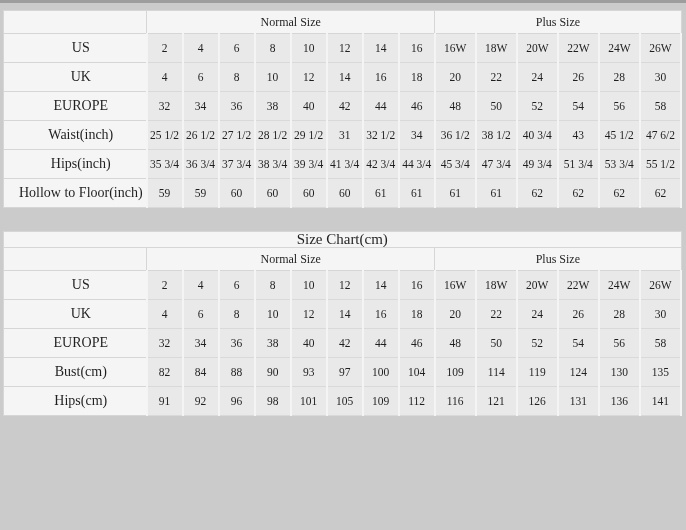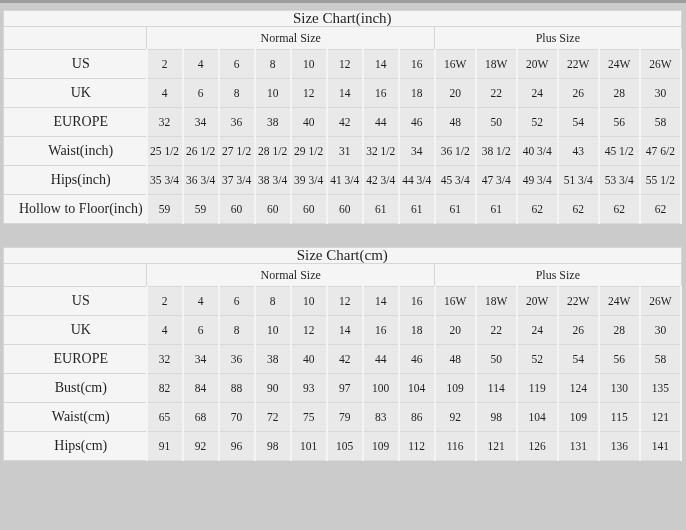--- a/index.html
+++ b/index.html
@@ -78,23 +78,20 @@
 <div class="top-edge"></div>
 <div class="page">
 
   <table class="size-table">
     <colgroup>
       <col class="c-label">
       <col class="c-n" span="8">
       <col class="c-p" span="6">
     </colgroup>
     <thead>
-      <tr class="title-row">
-        <th colspan="15">Size Chart(inch)</th>
-      </tr>
       <tr class="group-row">
         <th></th>
         <th colspan="8">Normal Size</th>
         <th colspan="6">Plus Size</th>
       </tr>
     </thead>
     <tbody>
         <tr>
           <td class="label">US</td>
           <td class="val">2</td>
@@ -279,37 +276,20 @@
           <td class="val">100</td>
           <td class="val">104</td>
           <td class="val">109</td>
           <td class="val">114</td>
           <td class="val">119</td>
           <td class="val">124</td>
           <td class="val">130</td>
           <td class="val">135</td>
         </tr>
         <tr>
-          <td class="label">Waist(cm)</td>
-          <td class="val">65</td>
-          <td class="val">68</td>
-          <td class="val">70</td>
-          <td class="val">72</td>
-          <td class="val">75</td>
-          <td class="val">79</td>
-          <td class="val">83</td>
-          <td class="val">86</td>
-          <td class="val">92</td>
-          <td class="val">98</td>
-          <td class="val">104</td>
-          <td class="val">109</td>
-          <td class="val">115</td>
-          <td class="val">121</td>
-        </tr>
-        <tr>
           <td class="label">Hips(cm)</td>
           <td class="val">91</td>
           <td class="val">92</td>
           <td class="val">96</td>
           <td class="val">98</td>
           <td class="val">101</td>
           <td class="val">105</td>
           <td class="val">109</td>
           <td class="val">112</td>
           <td class="val">116</td>

